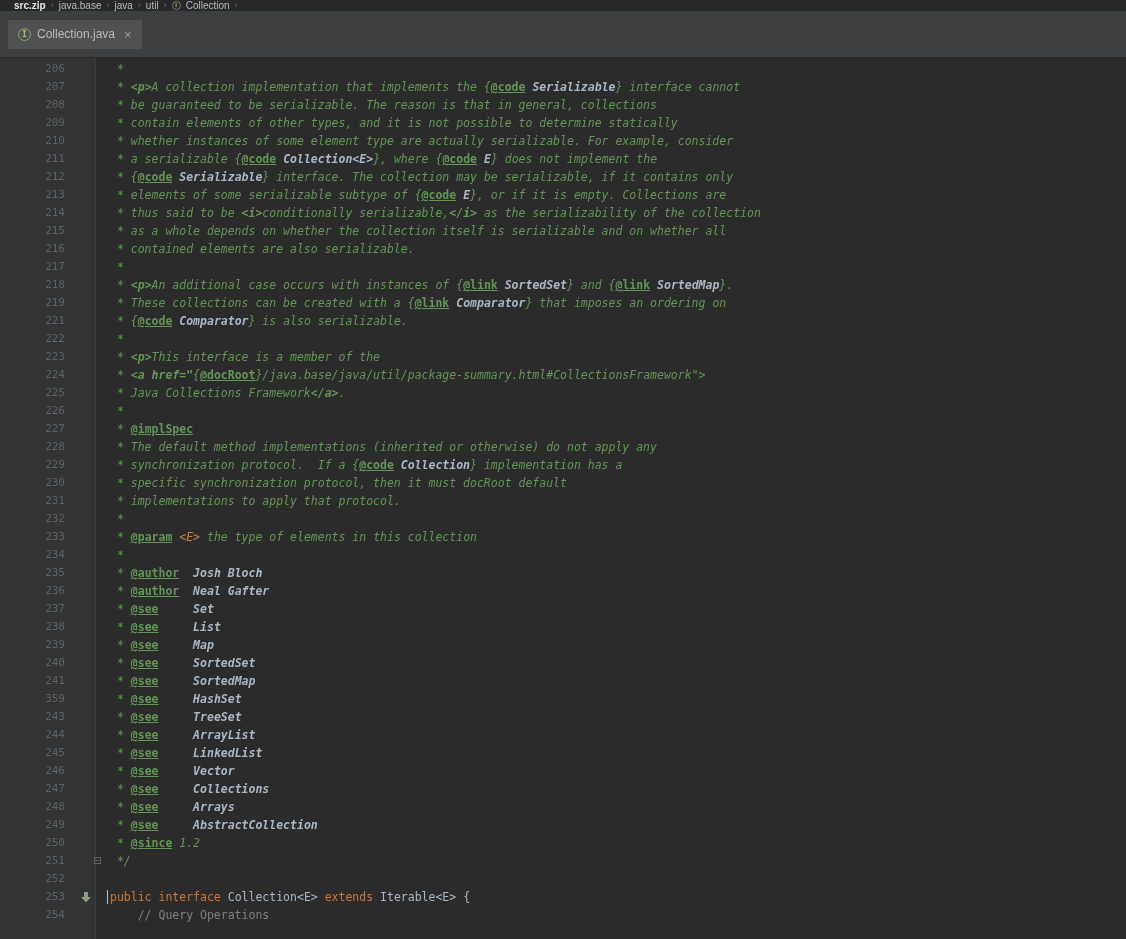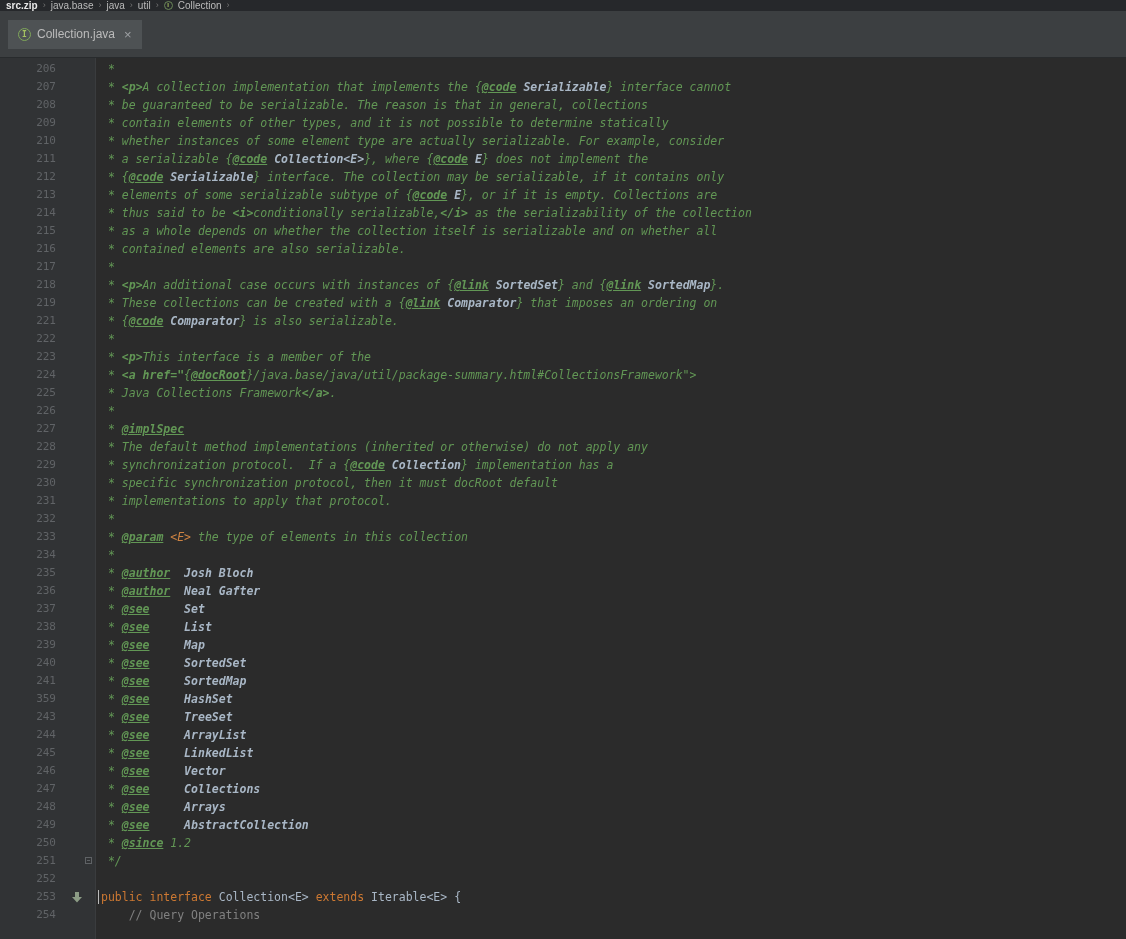--- a/index.html
+++ b/index.html
@@ -7,21 +7,21 @@
   body {
     width:1126px; height:939px; overflow:hidden;
     background:#2B2B2B;
     font-family:"DejaVu Sans Mono", monospace;
   }
 
   
   .navbar {
     height:11px; background:#26282B;
     display:flex; align-items:center; gap:5px;
-    padding:0 6px; overflow:hidden;
+    padding:0 14px; overflow:hidden;
     font-family:"Liberation Sans", sans-serif;
     font-size:10px; line-height:11px; color:#B0B0B0;
   }
   .crumb { color:#BBBBBB; white-space:nowrap; }
   .crumb.first { color:#E8E8E8; font-weight:bold; }
   .sep { color:#737373; font-size:9px; }
   .bc-icon {
     width:9px; height:9px; border-radius:50%;
     border:1px solid #6A8759; color:#A5C261;
     font-size:6px; line-height:7px; font-weight:bold;
@@ -49,28 +49,28 @@
   }
   .tab-close { color:#9DA0A3; font-size:13px; margin-left:3px; line-height:13px; }
 
   
   .editor { position:relative; height:881px; overflow:hidden; }
   .gutter-bg {
     position:absolute; left:0; top:0; width:96px; height:100%;
     background:#313335; border-right:1px solid #3A3C3E;
   }
   .lines { position:relative; padding-top:2px; }
-  .code-row { display:flex; height:18px; line-height:18px; font-size:11.5px; white-space:pre; }
+  .code-row { display:flex; height:18px; line-height:18px; font-size:11.5px; white-space:pre;padding-left:9px; }
   .ln { width:56px; flex:none; text-align:right; color:#606366; font-size:11px; }
   .gicon { width:41px; flex:none; position:relative; display:flex; align-items:center; justify-content:center; }
   .code { flex:1; padding-left:4px; position:relative; color:#A9B7C6; }
 
   
   .sg-doc     { color:#629755; font-style:italic; }
-  .sg-tag     { color:#629755; font-style:italic; font-weight:bold; text-decoration:underline; }
+  .sg-tag     { color:#629755; font-weight:bold; text-decoration:underline; }
   .sg-val     { color:#A9B7C6; font-style:italic; font-weight:bold; }
   .sg-markup  { color:#629755; font-style:italic; font-weight:bold; }
   .sg-ptype   { color:#CC8242; font-style:italic; }
   .sg-kw      { color:#CC7832; font-weight:normal; }
   .sg-plain   { color:#A9B7C6; }
   .sg-comment { color:#808080; }
 
   
   .foldbox {
     position:absolute; right:5px; top:5px;

